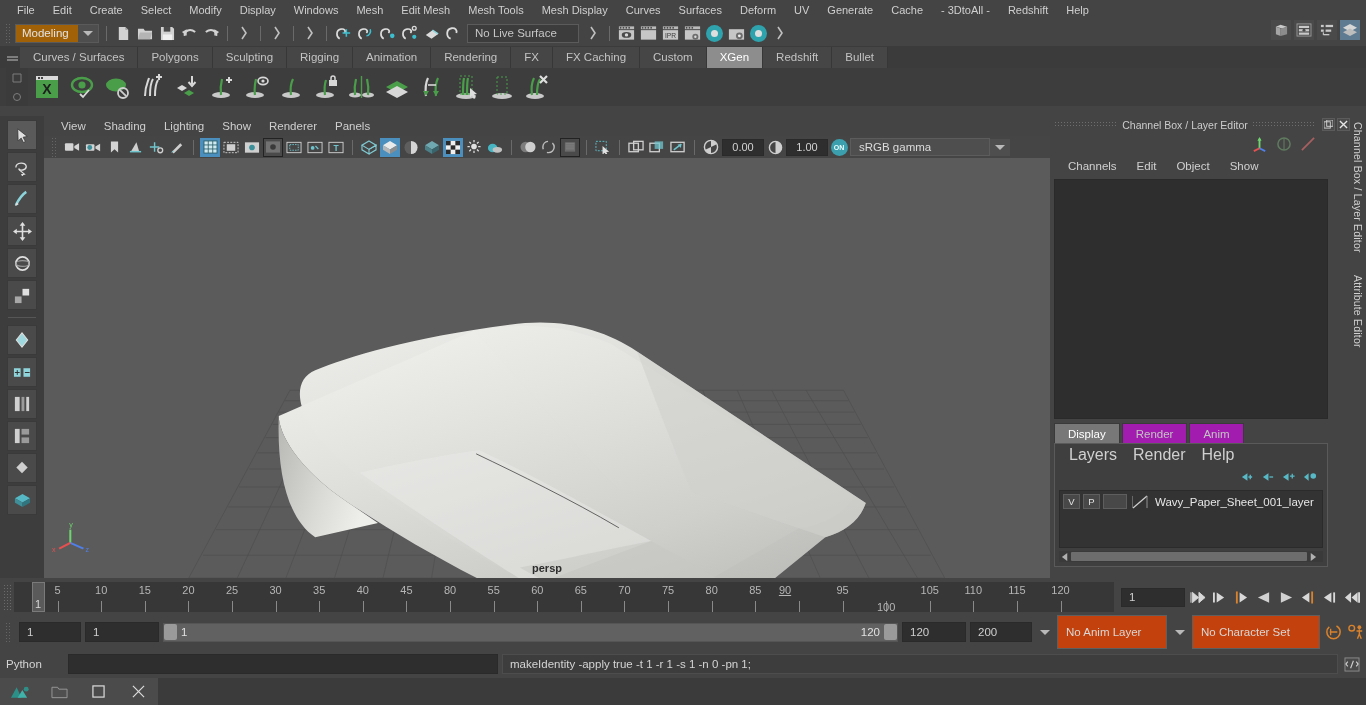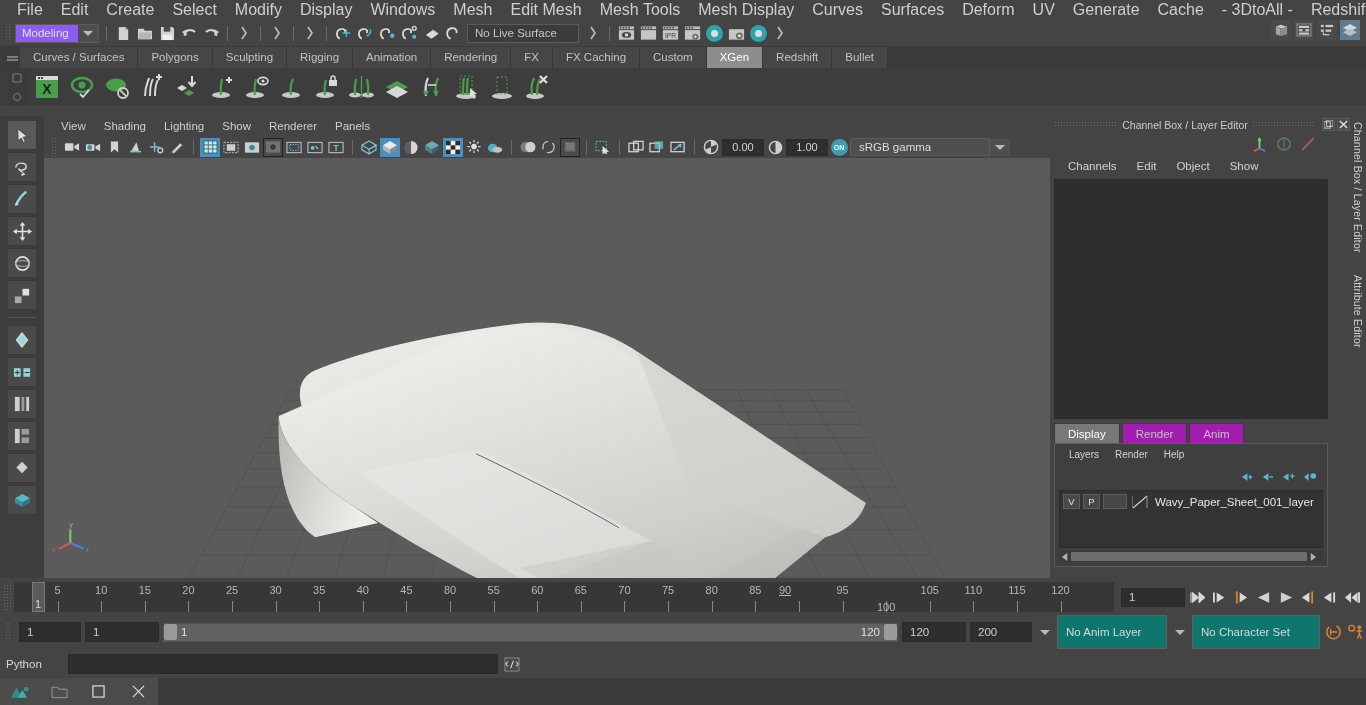--- a/index.html
+++ b/index.html
@@ -11,34 +11,34 @@
     -webkit-font-smoothing:antialiased;
   }
   #app { position:relative; width:1366px; height:705px; }
 
   
   .menubar {
     height:20px; background:#444444; display:flex; align-items:center;
     padding-left:8px; gap:0px;
   }
   .menubar .mi {
-    padding:0 9px; height:20px; line-height:20px; font-size:16px;
+    padding:0 9px; height:20px; line-height:20px; font-size:11px;
     color:#cfcfcf; cursor:default; white-space:nowrap;
   }
 
   
   .statusline {
     height:26px; background:#444444; display:flex; align-items:center;
     padding-left:4px; gap:0;
   }
   .grip { width:7px; height:20px; margin:0 3px 0 1px;
     background-image:radial-gradient(#6b6b6b 38%, transparent 40%);
     background-size:3px 3px; opacity:.85; }
   .menuselect {
-    width:84px; height:19px; background:#8b5cf6; border:1px solid #5a5a5a;
+    width:84px; height:19px; background:#a16207; border:1px solid #5a5a5a;
     display:flex; align-items:center; position:relative; margin-right:2px;
   }
   .menuselect span { padding-left:6px; font-size:11.5px; color:#e2e2e2; }
   .menuselect .arrowbtn {
     position:absolute; right:0; top:0; width:20px; height:17px;
     background:#4e4e4e; display:flex; align-items:center; justify-content:center;
   }
   .tri-d { width:0;height:0;border-left:5px solid transparent;border-right:5px solid transparent;border-top:5px solid #b9b9b9; }
   .sbtn { width:22px; height:22px; display:flex; align-items:center; justify-content:center; cursor:default; }
   .livesurface {
@@ -104,21 +104,21 @@
   .rp-gizmorow { height:22px; display:flex; align-items:center; justify-content:flex-end; padding-right:34px; gap:8px; }
   .cbmenu { height:22px; display:flex; align-items:center; padding-left:8px; }
   .cbmenu span { padding:0 10px; font-size:11.5px; color:#d0d0d0; line-height:22px; cursor:default;}
   .cbfield { margin:2px 22px 0 4px; flex:1; background:#2e2e2e; border:1px solid #2a2a2a; }
   .layertabs { display:flex; height:20px; padding-left:4px; margin-top:4px; }
   .ltab { padding:0 13px; line-height:20px; font-size:11.5px; background:#a21caf; color:#c3c3c3;
           border:1px solid #3a3a3a; border-bottom:none; margin-right:2px; cursor:default; }
   .ltab.active { background:#787878; color:#ffffff; }
   .layerbox { margin:0 22px 0 4px; background:#3f3f3f; border:1px solid #5a5a5a; flex:0 0 auto; }
   .layermenu { height:22px; display:flex; align-items:center; padding-left:6px; }
-  .layermenu span { padding:0 8px; line-height:22px; font-size:10px; color:#d0d0d0; cursor:default;}
+  .layermenu span { padding:0 8px; line-height:22px; font-size:16px; color:#d0d0d0; cursor:default;}
   .layerbtns { height:22px; display:flex; align-items:center; justify-content:flex-end; gap:7px; padding-right:10px; }
   .layerlist { margin:2px 4px 0 4px; background:#333333; border:1px solid #2b2b2b; height:58px; padding:3px; }
   .layerrow { display:flex; align-items:center; height:15px; gap:3px; }
   .lcell { width:17px;height:15px;background:#484848;border:1px solid #5e5e5e;
            display:flex;align-items:center;justify-content:center;font-size:9.5px;color:#e0e0e0; }
   .lcolor { width:24px;height:15px;background:#484848;border:1px solid #5e5e5e; }
   .lname { font-size:11.5px; color:#e6e6e6; padding-left:2px; white-space:nowrap; }
   .hscroll { margin:3px 4px 4px 4px; height:11px; background:#3a3a3a; display:flex; align-items:center; }
   .hsthumb { height:9px; background:#6d6d6d; border-radius:1px; }
   .sidetabs { width:16px; background:#444444; display:flex; flex-direction:column; align-items:center;
@@ -142,21 +142,21 @@
   
   .rangebar { position:absolute; left:0; top:618px; width:1366px; height:28px; background:#444444;
               display:flex; align-items:center; gap:4px; padding-left:4px; }
   .numfield { height:20px; background:#2e2e2e; border:1px solid #2a2a2a;
               display:flex; align-items:center; padding-left:7px; font-size:11.5px; color:#cfcfcf; }
   .rangetrack { position:relative; flex:1; height:19px; background:#616161; border:1px solid #555;
                 display:flex; align-items:center; }
   .rthandle { width:13px;height:16px;background:#9a9a9a;border-radius:2px; }
   .rlabel { font-size:11.5px; color:#e0e0e0; padding:0 4px; }
   .dropArrow { width:17px;height:20px;display:flex;align-items:center;justify-content:center;}
-  .selbox { height:20px; background:#0f766e; border:1px solid #5f5f5f;
+  .selbox { height:20px; background:#c2410c; border:1px solid #5f5f5f;
             display:flex;align-items:center;padding:16px 8px;font-size:11.5px;color:#d8d8d8; }
 
   
   .cmdline { position:absolute; left:0; top:650px; width:1366px; height:28px; background:#444444;
              display:flex; align-items:center; gap:4px; padding-left:6px; }
   .cmdlabel { width:58px; font-size:11.5px; color:#d4d4d4; }
   .cmdinput { width:430px; height:20px; background:#2e2e2e; border:1px solid #2a2a2a; }
   .cmdresult { flex:1; height:20px; background:#3d3d3d; border:1px solid #4d4d4d;
                display:flex; align-items:center; padding-left:7px; font-size:11.5px; color:#d4d4d4; }
   .cmdbtn { width:20px;height:20px;display:flex;align-items:center;justify-content:center; margin-right:4px;}
@@ -923,20 +923,22 @@
 
           <g transform="translate(26,392)">
             <path d="M0 14 L0 0" stroke="#6fd46f" stroke-width="2"></path>
             <path d="M0 14 L13 20" stroke="#4f7fe8" stroke-width="2"></path>
             <path d="M0 14 L-11 20" stroke="#e85050" stroke-width="2"></path>
             <text x="-1" y="-3" font-size="7" fill="#6fd46f" font-family="Liberation Sans, sans-serif">y</text>
             <text x="15" y="24" font-size="7" fill="#4f7fe8" font-family="Liberation Sans, sans-serif">z</text>
             <text x="-18" y="24" font-size="7" fill="#e85050" font-family="Liberation Sans, sans-serif">x</text>
           </g>
         </svg>
+        <div style="position:absolute; left:0; bottom:4px; width:100%; text-align:center;
+                    font-size:11px; font-weight:bold; color:#2d2d2d;">persp</div>
       </div>
     </div>
 
     <div class="rightpanel">
       <div class="rp-body">
         <div class="rp-titlebar">
           <div class="dots"></div>
           <div class="rp-title">Channel Box / Layer Editor</div>
           <div class="dots"></div>
           <div class="tbtn">
@@ -1195,20 +1197,21 @@
           <circle cx="5" cy="5" r="3" fill="none" stroke="#d9822b" stroke-width="1.5"></circle>
           <circle cx="13" cy="4" r="2" fill="#d9822b"></circle>
           <path d="M13 6 v5 M10 8 h6 M11 16 l2-5 M15 16 l-2-5" stroke="#d9822b" stroke-width="1.5" fill="none"></path>
         </svg>
       </div>
   </div>
 
   <div class="cmdline">
     <div class="cmdlabel">Python</div>
     <input class="cmdinput" style="color: rgb(220, 220, 220); font-size: 11.5px; padding-left: 6px; font-family: &quot;Liberation Sans&quot;, sans-serif;" value="">
+    <div class="cmdresult">makeIdentity -apply true -t 1 -r 1 -s 1 -n 0 -pn 1;</div>
     <div class="cmdbtn">
       <svg width="16" height="15" viewBox="0 0 17 16">
           <rect x="1" y="1" width="15" height="14" fill="#4a4a4a" stroke="#8e8e8e"></rect>
           <path d="M4 5 l-2 2.5 2 2.5 M13 5 l2 2.5 -2 2.5 M10 4 l-3 8" stroke="#cfcfcf" stroke-width="1.2" fill="none"></path>
         </svg>
       </div>
   </div>
 
   <div class="helpline">
     <div class="tbar">

